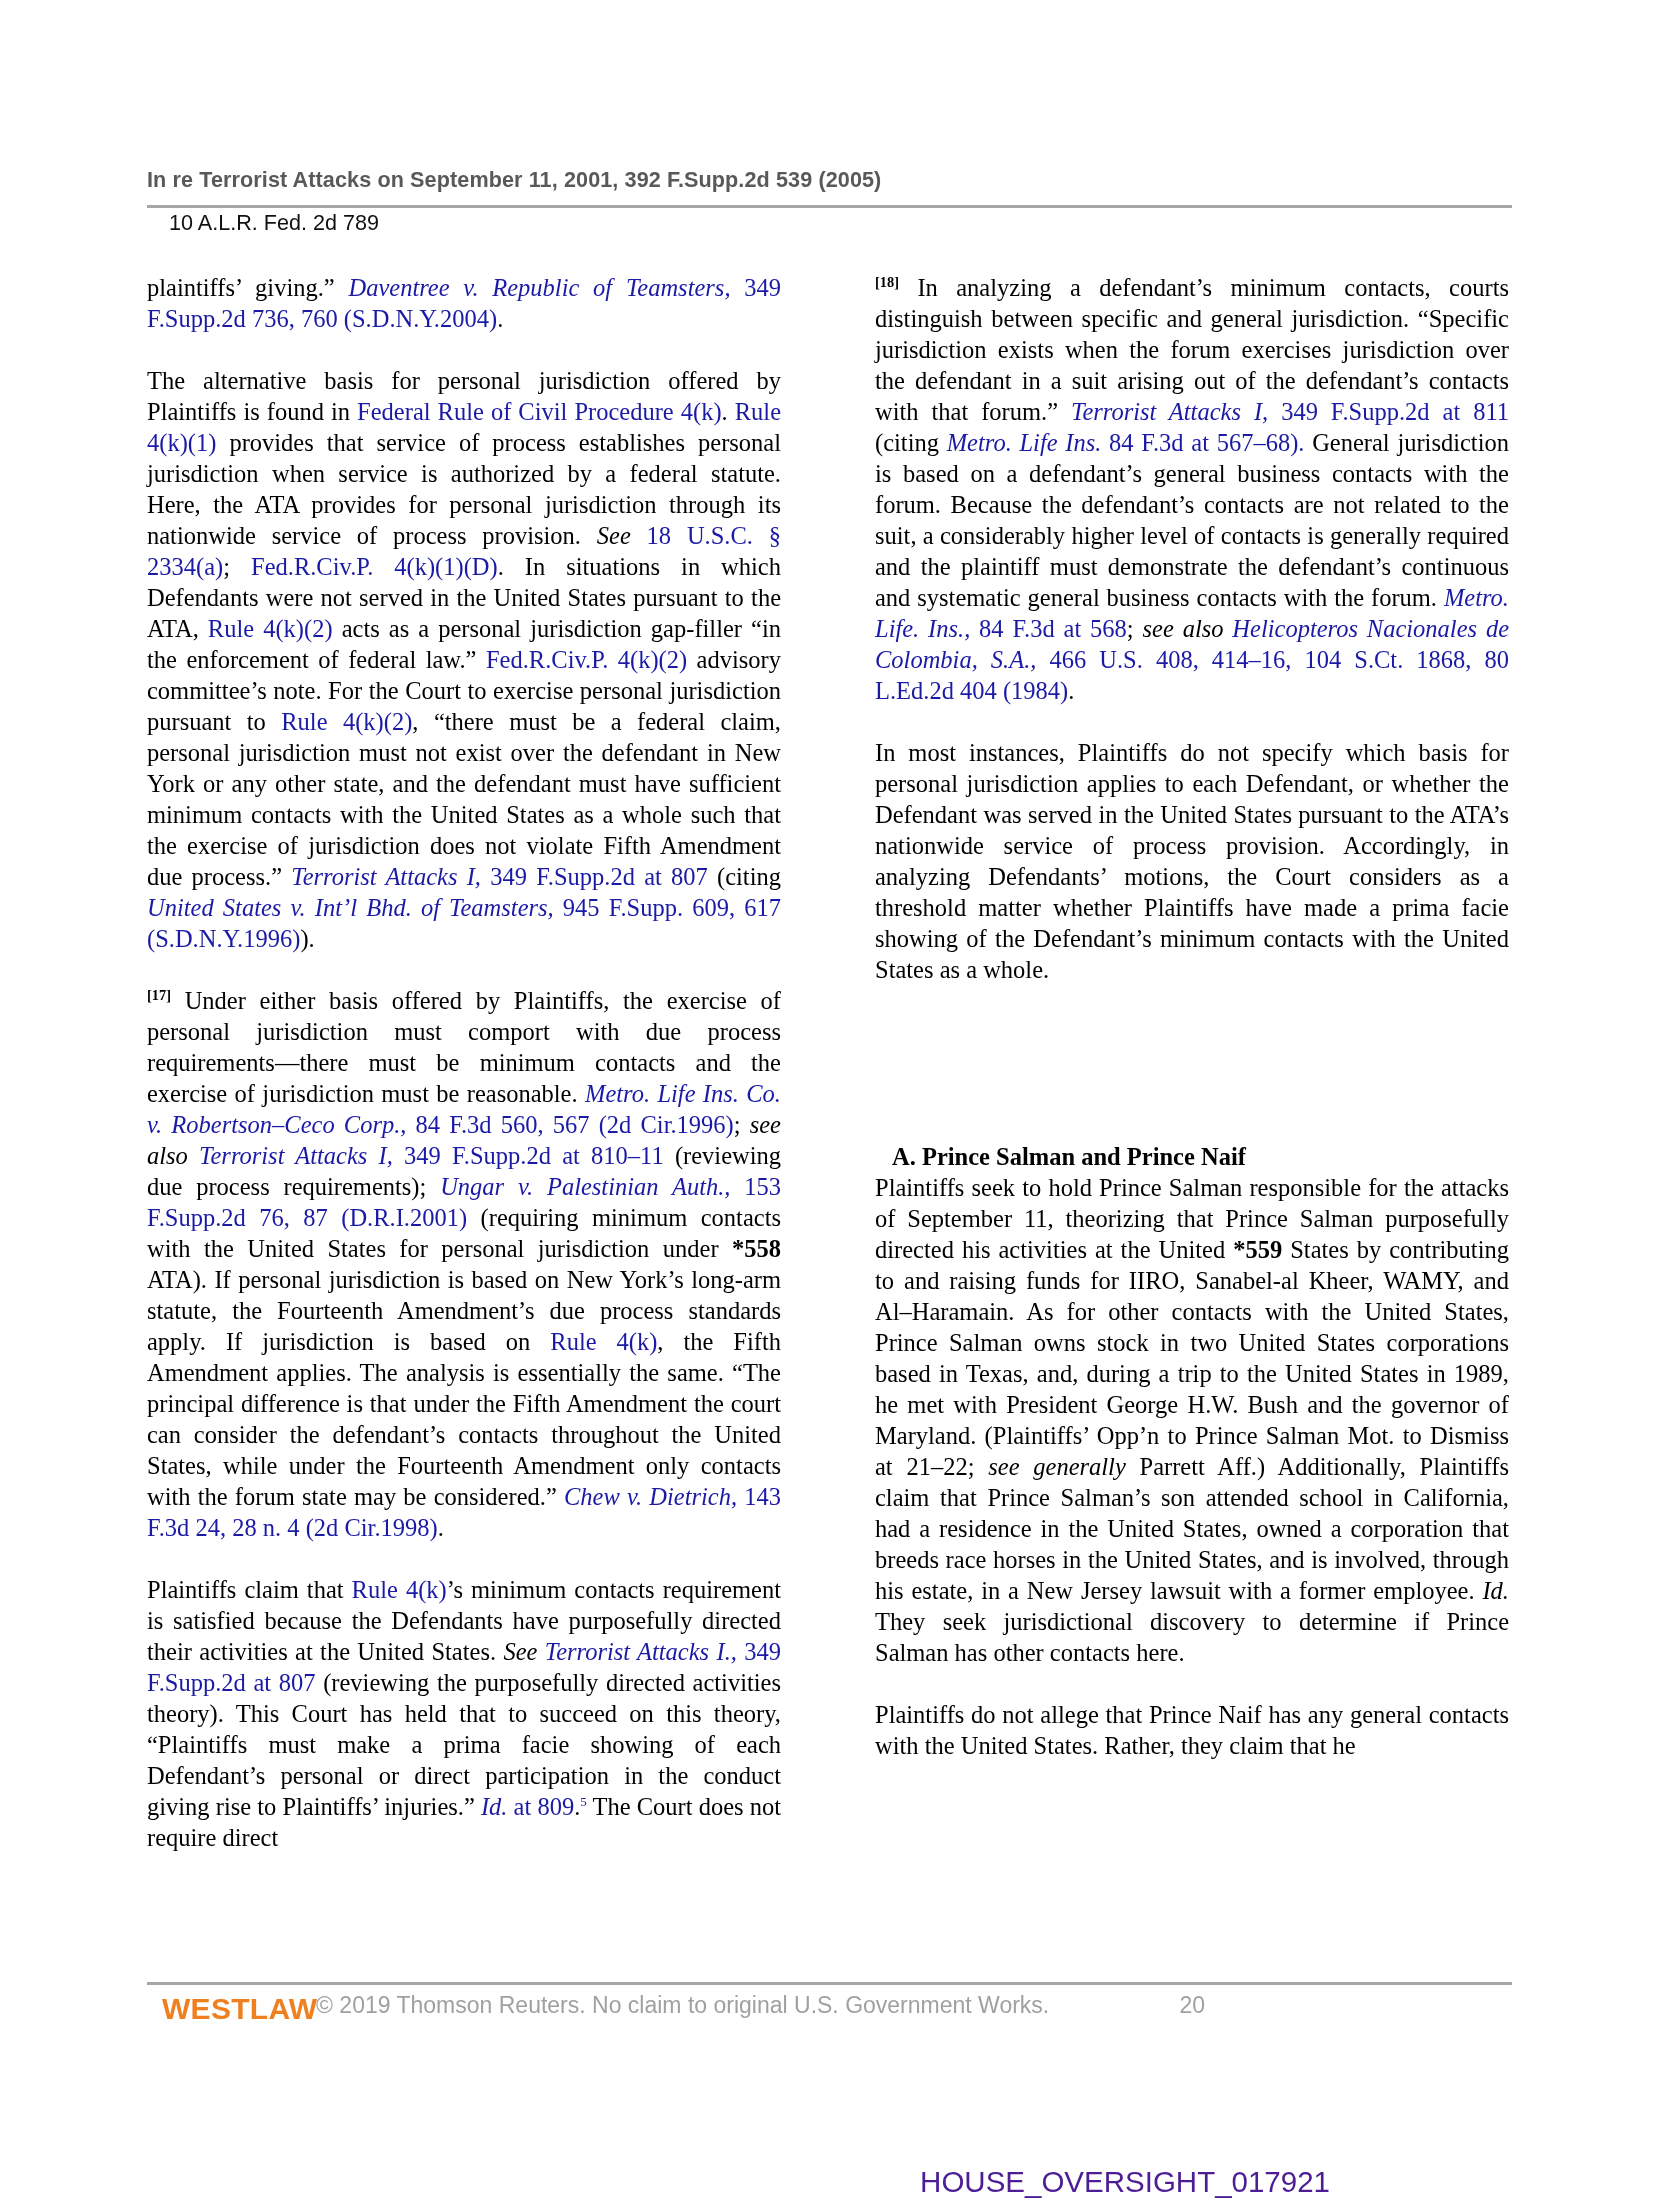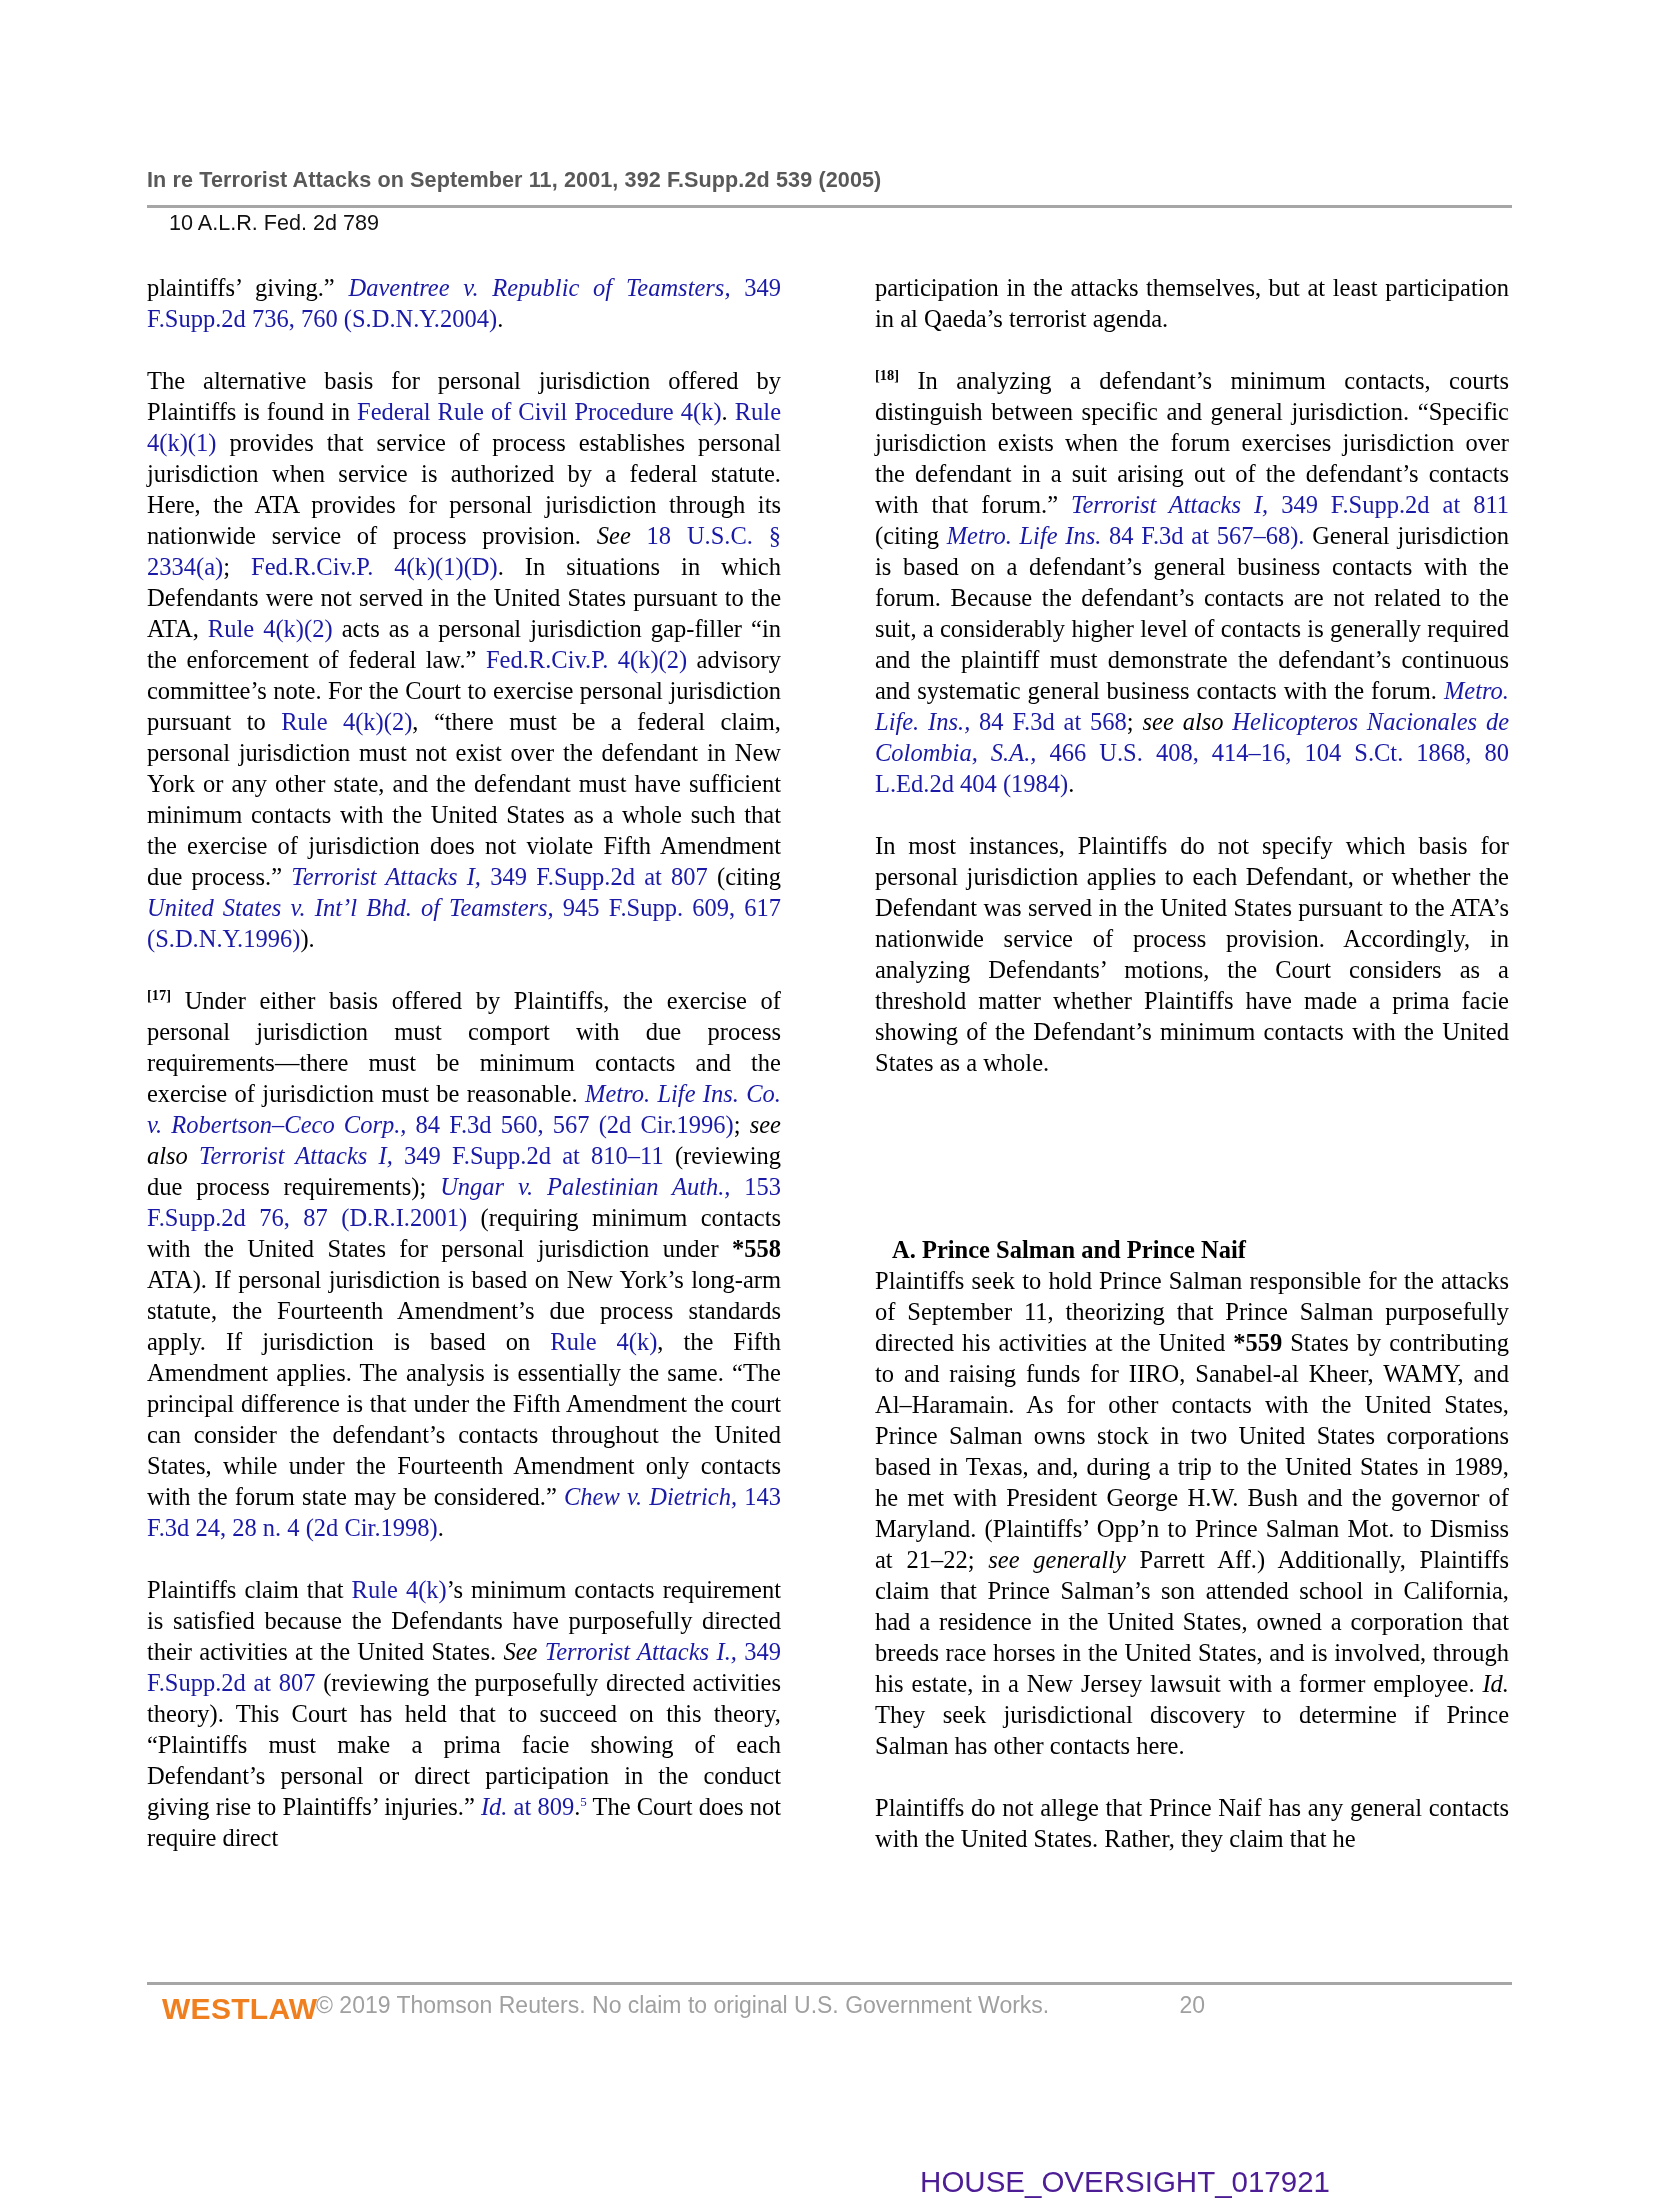--- a/index.html
+++ b/index.html
@@ -71,21 +71,20 @@
     <p><span>plaintiffs’ giving.” </span><a class="link it">Daventree v. Republic of Teamsters,</a><a class="link"> 349 F.Supp.2d 736, 760 (S.D.N.Y.2004)</a><span>.</span></p>
 
     <p><span>The alternative basis for personal jurisdiction offered by Plaintiffs is found in </span><a class="link">Federal Rule of Civil Procedure 4(k)</a><span>. </span><a class="link">Rule 4(k)(1)</a><span> provides that service of process establishes personal jurisdiction when service is authorized by a federal statute. Here, the ATA provides for personal jurisdiction through its nationwide service of process provision. </span><span class="it">See</span><span> </span><a class="link">18 U.S.C. § 2334(a)</a><span>; </span><a class="link">Fed.R.Civ.P. 4(k)(1)(D)</a><span>. In situations in which Defendants were not served in the United States pursuant to the ATA, </span><a class="link">Rule 4(k)(2)</a><span> acts as a personal jurisdiction gap-filler “in the enforcement of federal law.” </span><a class="link">Fed.R.Civ.P. 4(k)(2)</a><span> advisory committee’s note. For the Court to exercise personal jurisdiction pursuant to </span><a class="link">Rule 4(k)(2)</a><span>, “there must be a federal claim, personal jurisdiction must not exist over the defendant in New York or any other state, and the defendant must have sufficient minimum contacts with the United States as a whole such that the exercise of jurisdiction does not violate Fifth Amendment due process.” </span><a class="link it">Terrorist Attacks I,</a><a class="link"> 349 F.Supp.2d at 807</a><span> (citing </span><a class="link it">United States v. Int’l Bhd. of Teamsters,</a><a class="link"> 945 F.Supp. 609, 617 (S.D.N.Y.1996)</a><span>).</span></p>
 
     <p><span class="hn">[17]</span><span> Under either basis offered by Plaintiffs, the exercise of personal jurisdiction must comport with due process requirements—there must be minimum contacts and the exercise of jurisdiction must be reasonable. </span><a class="link it">Metro. Life Ins. Co. v. Robertson–Ceco Corp.,</a><a class="link"> 84 F.3d 560, 567 (2d Cir.1996)</a><span>; </span><span class="it">see also</span><span> </span><a class="link it">Terrorist Attacks I,</a><a class="link"> 349 F.Supp.2d at 810–11</a><span> (reviewing due process requirements); </span><a class="link it">Ungar v. Palestinian Auth.,</a><a class="link"> 153 F.Supp.2d 76, 87 (D.R.I.2001)</a><span> (requiring minimum contacts with the United States for personal jurisdiction under </span><span class="b">*558</span><span> ATA). If personal jurisdiction is based on New York’s long-arm statute, the Fourteenth Amendment’s due process standards apply. If jurisdiction is based on </span><a class="link">Rule 4(k)</a><span>, the Fifth Amendment applies. The analysis is essentially the same. “The principal difference is that under the Fifth Amendment the court can consider the defendant’s contacts throughout the United States, while under the Fourteenth Amendment only contacts with the forum state may be considered.” </span><a class="link it">Chew v. Dietrich,</a><a class="link"> 143 F.3d 24, 28 n. 4 (2d Cir.1998)</a><span>.</span></p>
 
     <p class="tight"><span>Plaintiffs claim that </span><a class="link">Rule 4(k)</a><span>’s minimum contacts requirement is satisfied because the Defendants have purposefully directed their activities at the United States. </span><span class="it">See</span><span> </span><a class="link it">Terrorist Attacks I.,</a><a class="link"> 349 F.Supp.2d at 807</a><span> (reviewing the purposefully directed activities theory). This Court has held that to succeed on this theory, “Plaintiffs must make a prima facie showing of each Defendant’s personal or direct participation in the conduct giving rise to Plaintiffs’ injuries.” </span><a class="link it">Id.</a><a class="link"> at 809</a><span>.</span><a class="fn link">5</a><span> The Court does not require direct</span></p>
   </div>
 
   <div class="col right">
-    <p><span>participation in the attacks themselves, but at least participation in al Qaeda’s terrorist agenda.</span></p>
 
     <p><span class="hn">[18]</span><span> In analyzing a defendant’s minimum contacts, courts distinguish between specific and general jurisdiction. “Specific jurisdiction exists when the forum exercises jurisdiction over the defendant in a suit arising out of the defendant’s contacts with that forum.” </span><a class="link it">Terrorist Attacks I,</a><a class="link"> 349 F.Supp.2d at 811</a><span> (citing </span><a class="link it">Metro. Life Ins.</a><a class="link"> 84 F.3d at 567–68).</a><span> General jurisdiction is based on a defendant’s general business contacts with the forum. Because the defendant’s contacts are not related to the suit, a considerably higher level of contacts is generally required and the plaintiff must demonstrate the defendant’s continuous and systematic general business contacts with the forum. </span><a class="link it">Metro. Life. Ins.,</a><a class="link"> 84 F.3d at 568</a><span>; </span><span class="it">see also</span><span> </span><a class="link it">Helicopteros Nacionales de Colombia, S.A.,</a><a class="link"> 466 U.S. 408, 414–16, 104 S.Ct. 1868, 80 L.Ed.2d 404 (1984)</a><span>.</span></p>
 
     <p style="margin-bottom:156px"><span>In most instances, Plaintiffs do not specify which basis for personal jurisdiction applies to each Defendant, or whether the Defendant was served in the United States pursuant to the ATA’s nationwide service of process provision. Accordingly, in analyzing Defendants’ motions, the Court considers as a threshold matter whether Plaintiffs have made a prima facie showing of the Defendant’s minimum contacts with the United States as a whole.</span></p>
 
     <div class="section-heading">A. Prince Salman and Prince Naif</div>
 
     <p><span>Plaintiffs seek to hold Prince Salman responsible for the attacks of September 11, theorizing that Prince Salman purposefully directed his activities at the United </span><span class="b">*559</span><span> States by contributing to and raising funds for IIRO, Sanabel-al Kheer, WAMY, and Al–Haramain. As for other contacts with the United States, Prince Salman owns stock in two United States corporations based in Texas, and, during a trip to the United States in 1989, he met with President George H.W. Bush and the governor of Maryland. (Plaintiffs’ Opp’n to Prince Salman Mot. to Dismiss at 21–22; </span><span class="it">see generally</span><span> Parrett Aff.) Additionally, Plaintiffs claim that Prince Salman’s son attended school in California, had a residence in the United States, owned a corporation that breeds race horses in the United States, and is involved, through his estate, in a New Jersey lawsuit with a former employee. </span><span class="it">Id.</span><span> They seek jurisdictional discovery to determine if Prince Salman has other contacts here.</span></p>
 
     <p class="tight"><span>Plaintiffs do not allege that Prince Naif has any general contacts with the United States. Rather, they claim that he</span></p>

